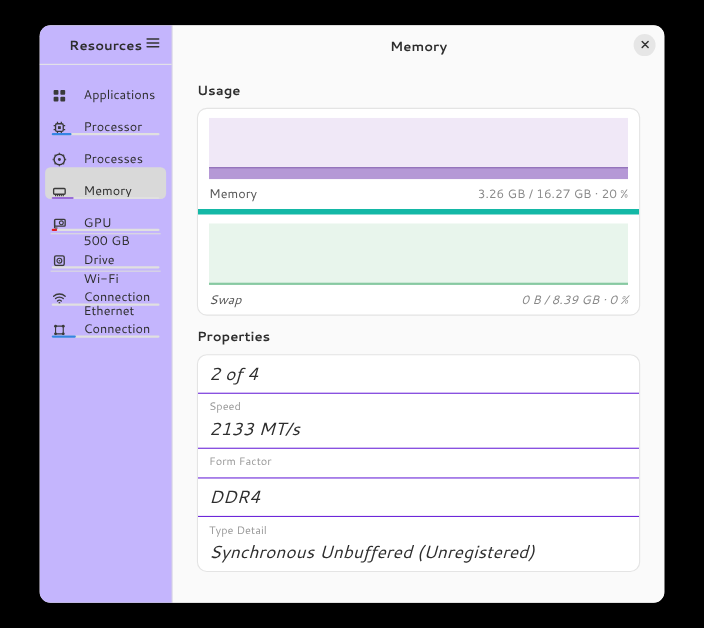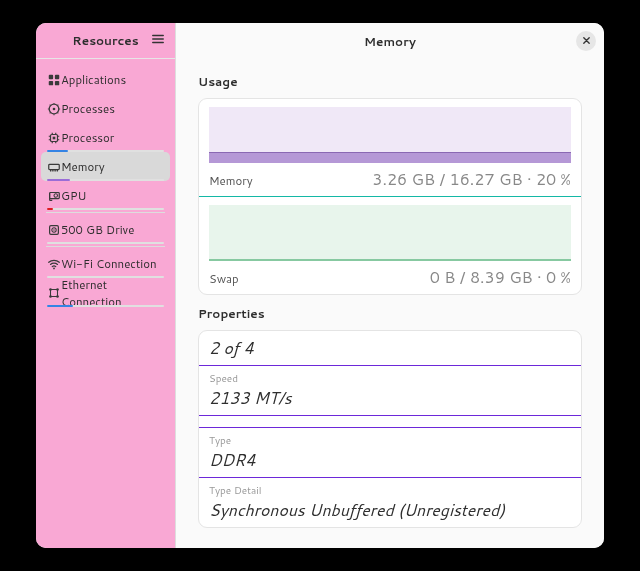--- a/index.html
+++ b/index.html
@@ -16,22 +16,22 @@
     position: absolute;
     left: 36px; top: 23px;
     width: 568px; height: 525px;
     background: #fafafa;
     border-radius: 10px;
     display: flex;
     overflow: hidden;
     box-shadow: 0 2px 8px rgba(0,0,0,0.3);
   }
   .sidebar {
-    width: 140px;
-    background: #f9a8d4;
+    width: 121px;
+    background: #c4b5fd;
     border-right: 1px solid #ddd;
     display: flex;
     flex-direction: column;
   }
   .sidebar-header {
     height: 36px;
     display: flex;
     align-items: center;
     justify-content: center;
     position: relative;
@@ -52,22 +52,22 @@
   }
   .menu-btn svg { width: 14px; height: 14px; }
   .sidebar-list {
     padding-top: 6px;
   }
   .sidebar-item {
     height: 29px;
     margin: 0 5px;
     padding: 0 6px;
     display: flex;
-    align-items: center;
-    gap: 0;
+    align-items: flex-end;
+    gap: 15px;
     border-radius: 5px;
     cursor: default;
     position: relative;
   }
   .sidebar-item.selected {
     background: #d9d9d9;
   }
   .sidebar-item .icon {
     width: 14px; height: 14px;
     display: flex; align-items: center; justify-content: center;
@@ -136,21 +136,22 @@
   .card-group {
     background: #fff;
     border: 1px solid #e4e4e4;
     border-radius: 9px;
     overflow: hidden;
   }
   .usage-card {
     padding: 8px 10px 6px 10px;
   }
   .usage-card + .usage-card {
-    border-top: 1px solid #14b8a6;
+    border-top: 5px solid #14b8a6;
+    font-style: italic;
   }
   .chart {
     width: 100%;
     height: 56px;
     position: relative;
     overflow: hidden;
   }
   .chart-mem-fill {
     position: absolute; left:0; right:0; bottom:0;
     height: 20%;
@@ -174,21 +175,21 @@
     background:#e8f5ec;
     border-bottom:2px solid #87c9a1;
   }
   .usage-row {
     display:flex;
     justify-content: space-between;
     align-items: baseline;
     margin-top: 4px;
   }
   .usage-label { font-size:11.5px; color:#555; }
-  .usage-value { font-size:16px; color:#888; }
+  .usage-value { font-size:11px; color:#888; }
 
   .prop-row {
     padding: 5px 10px 6px 10px;
     border-top: 1px solid #6d28d9;
   }
   .prop-row:first-child { border-top:none; }
   .prop-key {
     font-size: 10px;
     color: #999;
     margin-bottom: 1px;
@@ -223,39 +224,39 @@
               <rect x="9" y="2" width="5" height="5" rx="1" fill="#3a3a3a"></rect>
               <rect x="2" y="9" width="5" height="5" rx="1" fill="#3a3a3a"></rect>
               <rect x="9" y="9" width="5" height="5" rx="1" fill="#3a3a3a"></rect>
             </svg>
           </span>
           <span class="label">Applications</span>
         </div>
         <div class="sidebar-item">
           <span class="icon">
             <svg viewBox="0 0 16 16">
+              <rect x="4" y="4" width="8" height="8" rx="1.5" fill="none" stroke="#3a3a3a" stroke-width="1.4"></rect>
+              <rect x="6.5" y="6.5" width="3" height="3" fill="#3a3a3a"></rect>
+              <path d="M6 2v2M10 2v2M6 12v2M10 12v2M2 6h2M2 10h2M12 6h2M12 10h2" stroke="#3a3a3a" stroke-width="1.3"></path>
+            </svg>
+          </span>
+          <span class="label">Processor</span>
+          <div class="activity-bar" style="background: rgb(224, 224, 224);">
+            <div class="inner" style="width: 18%; background: rgb(53, 132, 228);"></div>
+          </div>
+        </div>
+        <div class="sidebar-item">
+          <span class="icon">
+            <svg viewBox="0 0 16 16">
               <circle cx="8" cy="8" r="5.5" fill="none" stroke="#3a3a3a" stroke-width="1.5"></circle>
               <circle cx="8" cy="8" r="1.5" fill="#3a3a3a"></circle>
               <path d="M8 2v-1M8 15v-1M2 8h-1M15 8h-1M3.8 3.8l-.7-.7M12.9 12.9l-.7-.7M3.8 12.2l-.7 .7M12.9 3.1l-.7 .7" stroke="#3a3a3a" stroke-width="1.3"></path>
             </svg>
           </span>
           <span class="label">Processes</span>
-        </div>
-        <div class="sidebar-item">
-          <span class="icon">
-            <svg viewBox="0 0 16 16">
-              <rect x="4" y="4" width="8" height="8" rx="1.5" fill="none" stroke="#3a3a3a" stroke-width="1.4"></rect>
-              <rect x="6.5" y="6.5" width="3" height="3" fill="#3a3a3a"></rect>
-              <path d="M6 2v2M10 2v2M6 12v2M10 12v2M2 6h2M2 10h2M12 6h2M12 10h2" stroke="#3a3a3a" stroke-width="1.3"></path>
-            </svg>
-          </span>
-          <span class="label">Processor</span>
-          <div class="activity-bar" style="background: rgb(224, 224, 224);">
-            <div class="inner" style="width: 18%; background: rgb(53, 132, 228);"></div>
-          </div>
         </div>
         <div class="sidebar-item selected">
           <span class="icon">
             <svg viewBox="0 0 16 16">
               <rect x="2" y="5" width="12" height="6" rx="1" fill="none" stroke="#3a3a3a" stroke-width="1.4"></rect>
               <path d="M4 11v2M6 11v2M8 11v2M10 11v2M12 11v2" stroke="#3a3a3a" stroke-width="1.2"></path>
             </svg>
           </span>
           <span class="label">Memory</span>
           <div class="activity-bar" style="background: rgb(224, 224, 224);">
@@ -363,23 +364,23 @@
       <div class="section-title">Properties</div>
       <div class="card-group" id="props-group">
           <div class="prop-row">
             <div class="prop-val">2 of 4</div>
           </div>
           <div class="prop-row">
             <div class="prop-key">Speed</div>
             <div class="prop-val">2133 MT/s</div>
           </div>
           <div class="prop-row">
-          </div>
-          <div class="prop-row">
-            <div class="prop-key">Type</div>
+            <div class="prop-key">Form Factor</div>
+          </div>
+          <div class="prop-row">
             <div class="prop-val">DDR4</div>
           </div>
           <div class="prop-row">
             <div class="prop-key">Type Detail</div>
             <div class="prop-val">Synchronous Unbuffered (Unregistered)</div>
           </div>
         </div>
 
     </div>
   </main>

